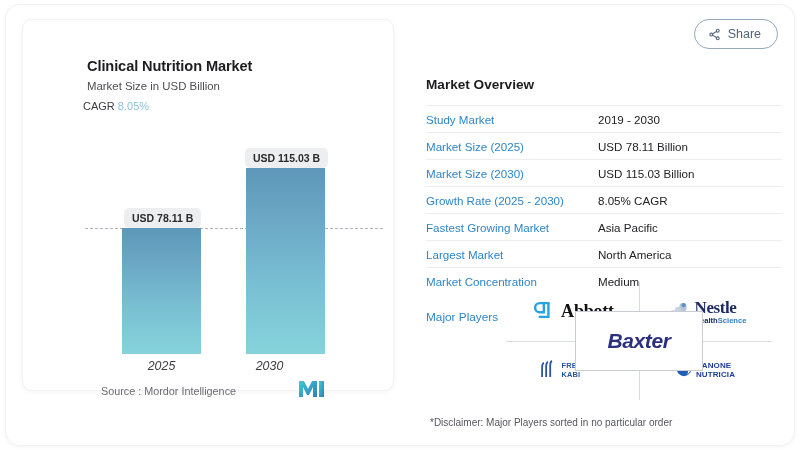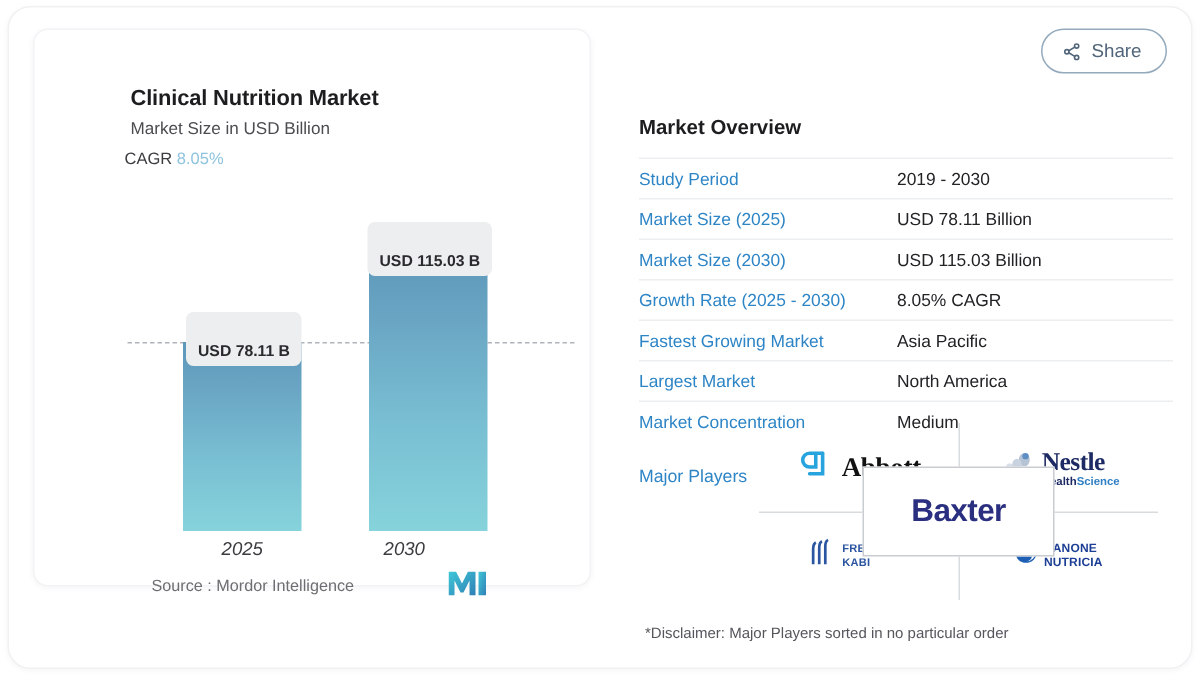--- a/index.html
+++ b/index.html
@@ -77,21 +77,21 @@
     position: absolute;
     background: linear-gradient(180deg, #5e97b9 0%, #6aa6c4 25%, #79bfd3 62%, #86d3db 100%);
   }
   .bar-2025 { left: 99px; top: 200px; width: 79px; height: 134px; }
   .bar-2030 { left: 223px; top: 140px; width: 79px; height: 194px; }
 
   .bar-label {
     position: absolute;
     background: #eceeef;
     border-radius: 5px;
-    padding: 20px 8px 4px 8px;
+    padding: 4px 8px 4px 8px;
     font-size: 10.5px;
     font-weight: bold;
     color: #2a2a2e;
     white-space: nowrap;
   }
   .lbl-2025 { left: 101px; top: 180px; }
   .lbl-2030 { left: 222px; top: 120px; }
 
   .axis-label {
     position: absolute;
@@ -164,21 +164,21 @@
     position: absolute;
     left: 69px; top: 29px;
     width: 128px; height: 60px;
     background: #ffffff;
     border: 1px solid #c9ccd1;
     display: flex; align-items: center; justify-content: center;
     z-index: 3;
   }
   .baxter-txt {
     font-family: "Liberation Sans", sans-serif;
-    font-size: 21px; font-weight: bold; 
+    font-size: 21px; font-weight: bold; font-style: italic;
     color: #2b2f80; letter-spacing: -.4px;
   }
 
   .abbott-row { display: flex; align-items: center; gap: 8px; }
   .abbott-txt { font-family: "Liberation Serif", serif; font-size: 18px; font-weight: bold; color: #111; letter-spacing: -.2px; }
 
   .nestle-row { display: flex; align-items: center; gap: 4px; }
   .nestle-stack { display: flex; flex-direction: column; line-height: 1; }
   .nestle-txt { font-family: "Liberation Serif", serif; font-size: 17px; font-weight: bold; color: #1d2a63; letter-spacing: -.4px; }
   .nestle-sub { font-size: 7.6px; font-weight: bold; margin-top: 1px; }
@@ -251,21 +251,21 @@
           <polygon points="0,16 0,0 5,0 9,8 13,0 18,0 18,16 14,16 14,6 10,14 8,14 4,6 4,16" fill="url(#mg)"></polygon>
           <rect x="20" y="0" width="5" height="16" fill="url(#mg)"></rect>
         </svg>
       </div>
     </div>
 
     <div class="right-panel">
       <div class="panel-title">Market Overview</div>
 
       <div class="ov-row">
-        <div class="ov-key">Study Period</div>
+        <div class="ov-key">Study Market</div>
         <div class="ov-val">2019 - 2030</div>
       </div>
       <div class="ov-row">
         <div class="ov-key">Market Size (2025)</div>
         <div class="ov-val">USD 78.11 Billion</div>
       </div>
       <div class="ov-row">
         <div class="ov-key">Market Size (2030)</div>
         <div class="ov-val">USD 115.03 Billion</div>
       </div>

